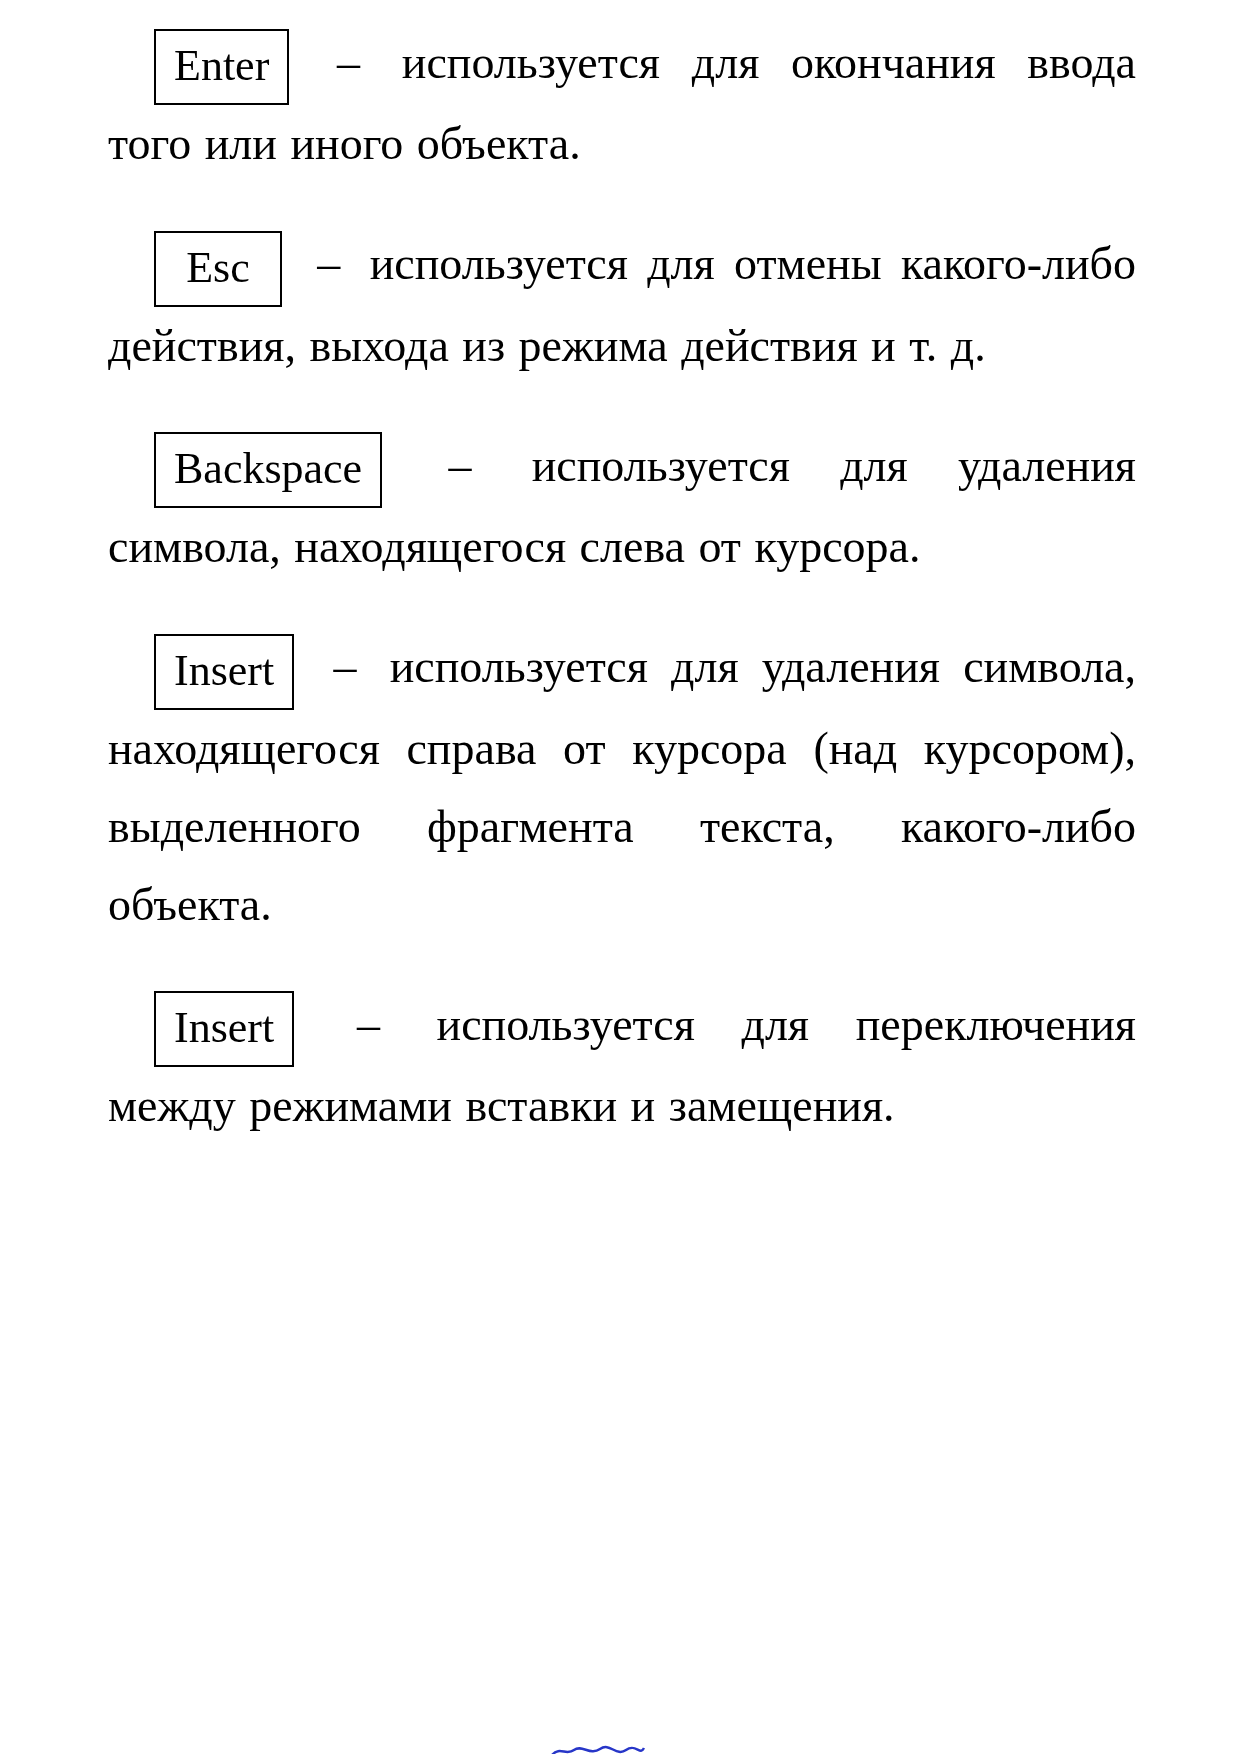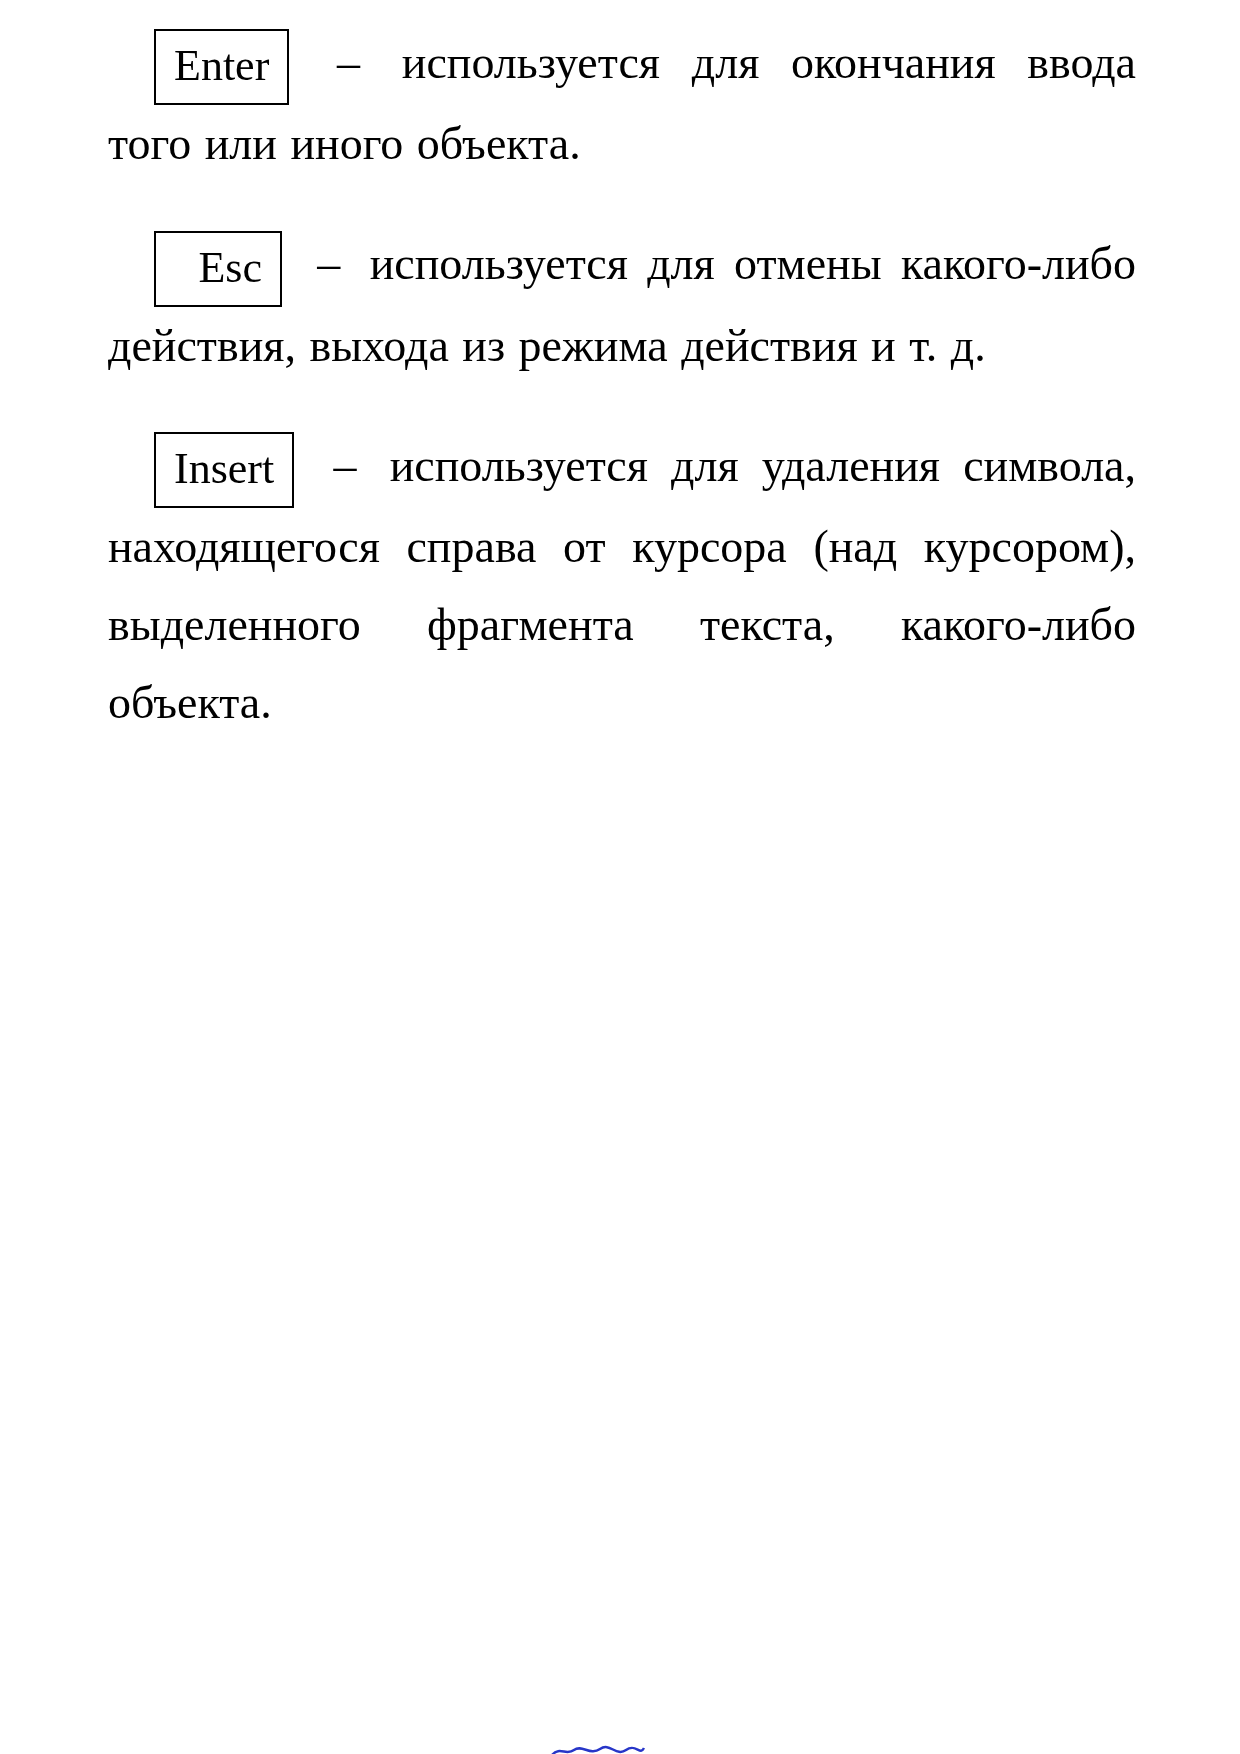--- a/index.html
+++ b/index.html
@@ -30,21 +30,21 @@
     word-spacing: 2px;
   }
   .key-box {
     display: inline-block;
     box-sizing: border-box;
     border: 2px solid #000000;
     height: 76px;
     line-height: 70px;
     padding: 0 18px;
     min-width: 128px;
-    text-align: right;
+    text-align: center;
     text-indent: 0;
     vertical-align: middle;
     background: #ffffff;
     font-size: 44px;
   }
   .dash {
     display: inline-block;
     text-indent: 0;
     margin: 0 10px 0 16px;
   }
@@ -68,27 +68,37 @@
     <span>используется для окончания ввода того или иного объекта.</span>
   </p>
 
   <p class="entry">
     <span class="key-box">Esc</span>
     <span class="dash">–</span>
     <span>используется для отмены какого-либо действия, выхода из режима действия и т. д.</span>
   </p>
 
 
+  <p class="entry">
+    <span class="key-box">Backspace</span>
+    <span class="dash">–</span>
+    <span>используется для удаления символа, находящегося слева от курсора.</span>
+  </p>
 
   <p class="entry">
     <span class="key-box">Insert</span>
     <span class="dash">–</span>
     <span>используется для удаления символа, находящегося справа от курсора (над курсором), выделенного фрагмента текста, какого-либо объекта.</span>
   </p>
 
+  <p class="entry">
+    <span class="key-box">Insert</span>
+    <span class="dash">–</span>
+    <span>используется для переключения между режимами вставки и замещения.</span>
+  </p>
 
 
 </div>
 
 <div class="blue-mark">
   <svg width="96" height="12" viewBox="0 0 96 12" xmlns="http://www.w3.org/2000/svg">
     <path d="M2 11 C 10 2, 16 12, 24 6 S 40 12, 50 5 S 66 13, 76 6 S 90 12, 94 4" fill="none" stroke-width="2.5" stroke="#2736c8"></path>
   </svg>
 </div>
 

